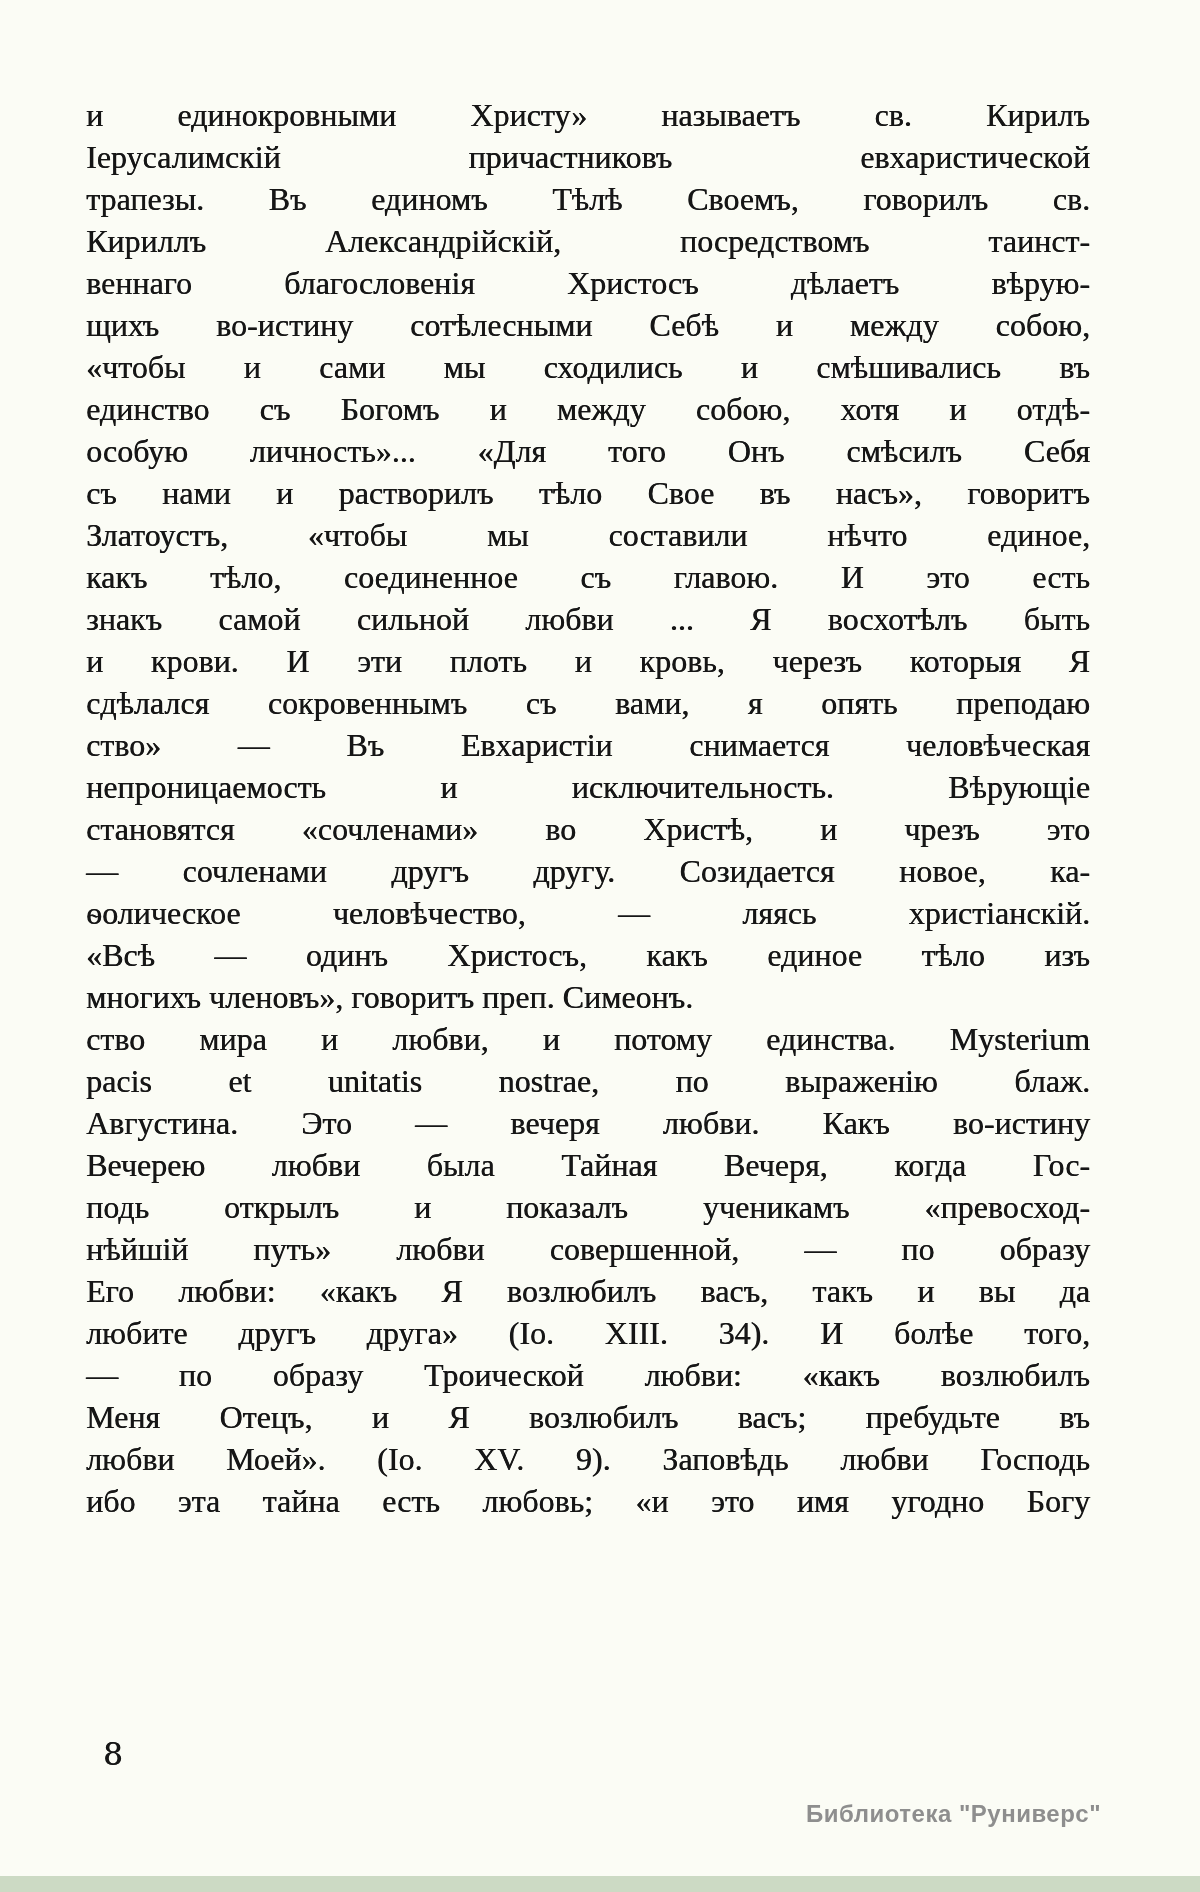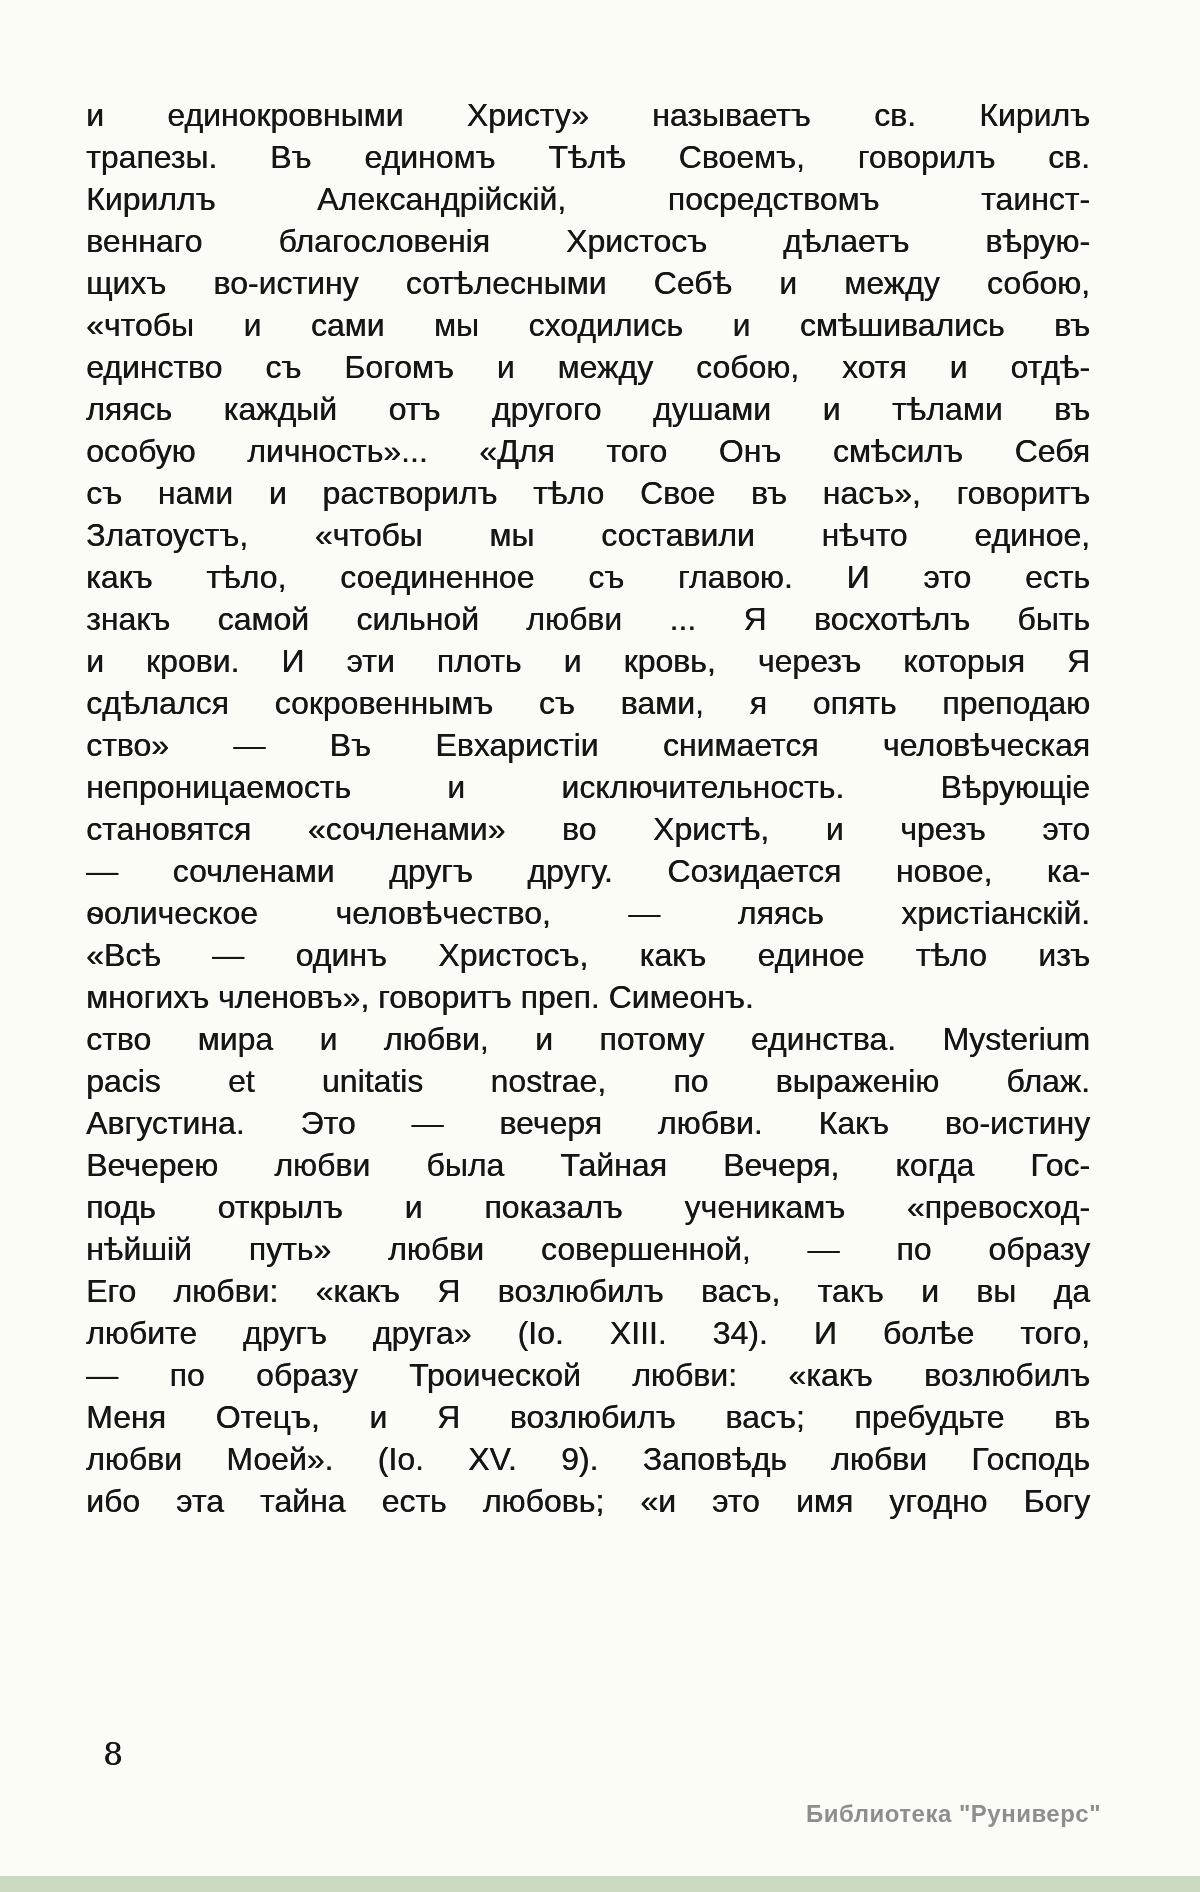--- a/index.html
+++ b/index.html
@@ -8,21 +8,21 @@
     background: #fbfcf5;
     position: relative;
     overflow: hidden;
   }
   .page-text {
     position: absolute;
     left: 86px; top: 94px;
     width: 1004px;
   }
   .line {
-    font-family: Liberation Sans, sans-serif;
+    font-family: Liberation Serif, serif;
     font-size: 32px;
     line-height: 42px;
     height: 42px;
     color: #161616;
     text-align: justify;
     text-align-last: justify;
     text-shadow: 0.4px 0 0 currentColor;
     white-space: nowrap;
   }
   .line.para-end { text-align-last: left; }
@@ -50,27 +50,27 @@
     width: 100%; height: 16px;
     background: #ccdac4;
   }
 </style>
 </head>
 <body style="background: rgb(251, 252, 245);">
 
 <div class="page">
   <div class="page-text" id="text-block">
       <div class="line">и единокровными Христу» называетъ св. Кирилъ</div>
+      <div class="line">Іерусалимскій причастниковъ евхаристической</div>
       <div class="line">трапезы. Въ единомъ Тѣлѣ Своемъ, говорилъ св.</div>
       <div class="line">Кириллъ Александрійскій, посредствомъ таинст-</div>
       <div class="line">веннаго благословенія Христосъ дѣлаетъ вѣрую-</div>
       <div class="line">щихъ во-истину сотѣлесными Себѣ и между собою,</div>
       <div class="line">«чтобы и сами мы сходились и смѣшивались въ</div>
       <div class="line">единство съ Богомъ и между собою, хотя и отдѣ-</div>
-      <div class="line">ляясь каждый отъ другого душами и тѣлами въ</div>
       <div class="line">особую личность»... «Для того Онъ смѣсилъ Себя</div>
       <div class="line">съ нами и растворилъ тѣло Свое въ насъ», говоритъ</div>
       <div class="line">Златоустъ, «чтобы мы составили нѣчто единое,</div>
       <div class="line">какъ тѣло, соединенное съ главою. И это есть</div>
       <div class="line">знакъ самой сильной любви ... Я восхотѣлъ быть</div>
       <div class="line">и крови. И эти плоть и кровь, черезъ которыя Я</div>
       <div class="line">сдѣлался сокровеннымъ съ вами, я опять преподаю</div>
       <div class="line">ство» — Въ Евхаристіи снимается человѣческая</div>
       <div class="line">непроницаемость и исключительность. Вѣрующіе</div>
       <div class="line">становятся «сочленами» во Христѣ, и чрезъ это</div>

